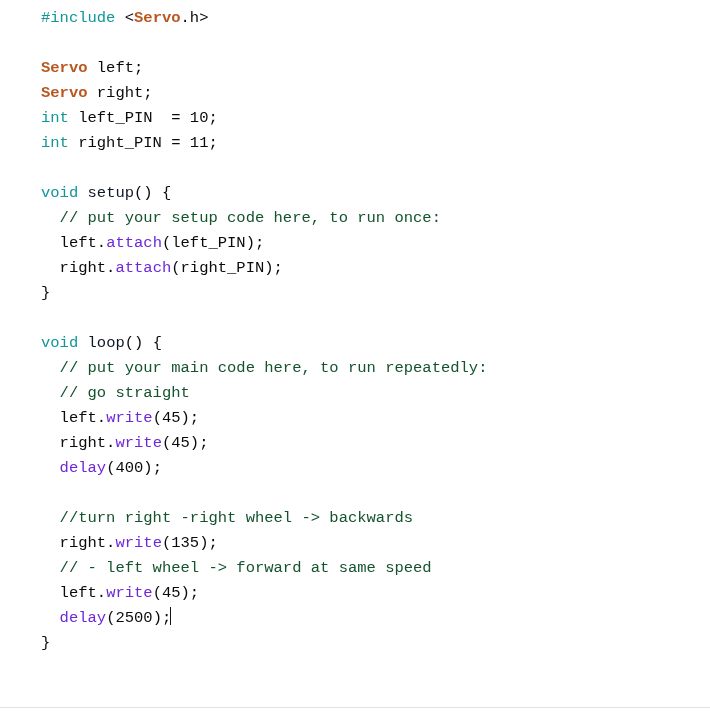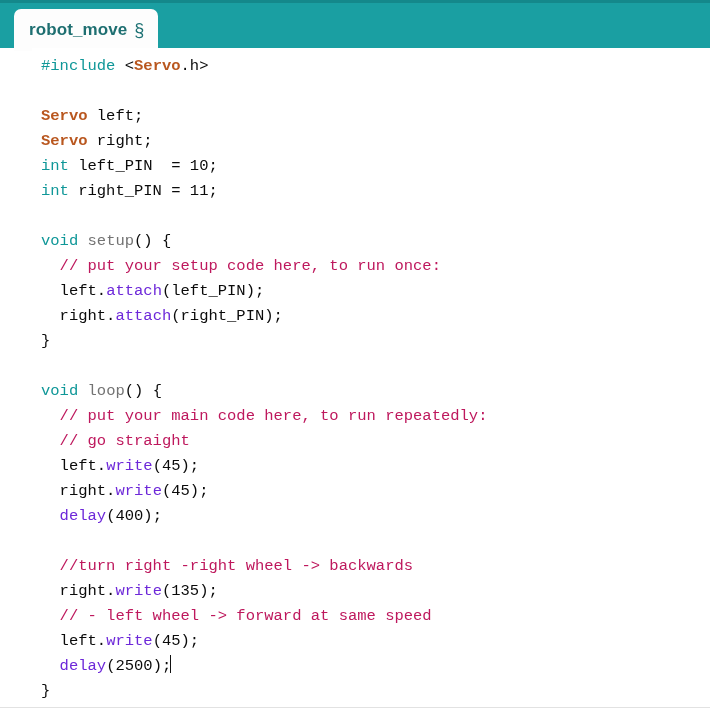--- a/index.html
+++ b/index.html
@@ -79,22 +79,22 @@
   }
   .line {
     height: 25px;
     white-space: pre;
   }
 
   
   .tok-pre   { color: #0f9798; }            
   .tok-type  { color: #b9571f; font-weight: bold; } 
   .tok-fn    { color: #6d28d9; }            
-  .tok-def   { color: #737373; }            
-  .tok-cmt   { color: #be185d; }            
+  .tok-def   { color: #0f172a; }            
+  .tok-cmt   { color: #14532d; }            
   .tok-plain { color: #0a0a0a; }
 
   
   .caret {
     display: inline-block;
     width: 0;
     border-left: 1.6px solid #111111;
     height: 18px;
     vertical-align: -3px;
     margin-left: -1px;
@@ -107,25 +107,19 @@
     bottom: 4px;
     height: 1px;
     background: #e2e2e2;
   }
 </style>
 </head>
 <body>
 
 <div id="app">
 
-  <div class="tabbar">
-    <div class="tab">
-      <span class="tab-label">robot_move</span>
-      <span class="tab-modified">§</span>
-    </div>
-  </div>
 
   <div class="editor">
     <pre class="code" id="code-root"><div class="line"><span class="tok-pre">#include </span><span class="tok-plain">&lt;</span><span class="tok-type">Servo</span><span class="tok-plain">.h&gt;</span></div><div class="line">​</div><div class="line"><span class="tok-type">Servo</span><span class="tok-plain"> left;</span></div><div class="line"><span class="tok-type">Servo</span><span class="tok-plain"> right;</span></div><div class="line"><span class="tok-pre">int</span><span class="tok-plain"> left_PIN  = 10;</span></div><div class="line"><span class="tok-pre">int</span><span class="tok-plain"> right_PIN = 11;</span></div><div class="line">​</div><div class="line"><span class="tok-pre">void</span><span class="tok-plain"> </span><span class="tok-def">setup</span><span class="tok-plain">() {</span></div><div class="line"><span class="tok-cmt">  // put your setup code here, to run once:</span></div><div class="line"><span class="tok-plain">  left.</span><span class="tok-fn">attach</span><span class="tok-plain">(left_PIN);</span></div><div class="line"><span class="tok-plain">  right.</span><span class="tok-fn">attach</span><span class="tok-plain">(right_PIN);</span></div><div class="line"><span class="tok-plain">}</span></div><div class="line">​</div><div class="line"><span class="tok-pre">void</span><span class="tok-plain"> </span><span class="tok-def">loop</span><span class="tok-plain">() {</span></div><div class="line"><span class="tok-cmt">  // put your main code here, to run repeatedly:</span></div><div class="line"><span class="tok-cmt">  // go straight</span></div><div class="line"><span class="tok-plain">  left.</span><span class="tok-fn">write</span><span class="tok-plain">(45);</span></div><div class="line"><span class="tok-plain">  right.</span><span class="tok-fn">write</span><span class="tok-plain">(45);</span></div><div class="line"><span class="tok-plain">  </span><span class="tok-fn">delay</span><span class="tok-plain">(400);</span></div><div class="line">​</div><div class="line"><span class="tok-cmt">  //turn right -right wheel -&gt; backwards</span></div><div class="line"><span class="tok-plain">  right.</span><span class="tok-fn">write</span><span class="tok-plain">(135);</span></div><div class="line"><span class="tok-cmt">  // - left wheel -&gt; forward at same speed</span></div><div class="line"><span class="tok-plain">  left.</span><span class="tok-fn">write</span><span class="tok-plain">(45);</span></div><div class="line"><span class="tok-plain">  </span><span class="tok-fn">delay</span><span class="tok-plain">(2500);</span><span class="caret"></span></div><div class="line"><span class="tok-plain">}</span></div></pre>
   </div>
 
   <div class="bottom-rule"></div>
 </div>
 
 </body></html>

